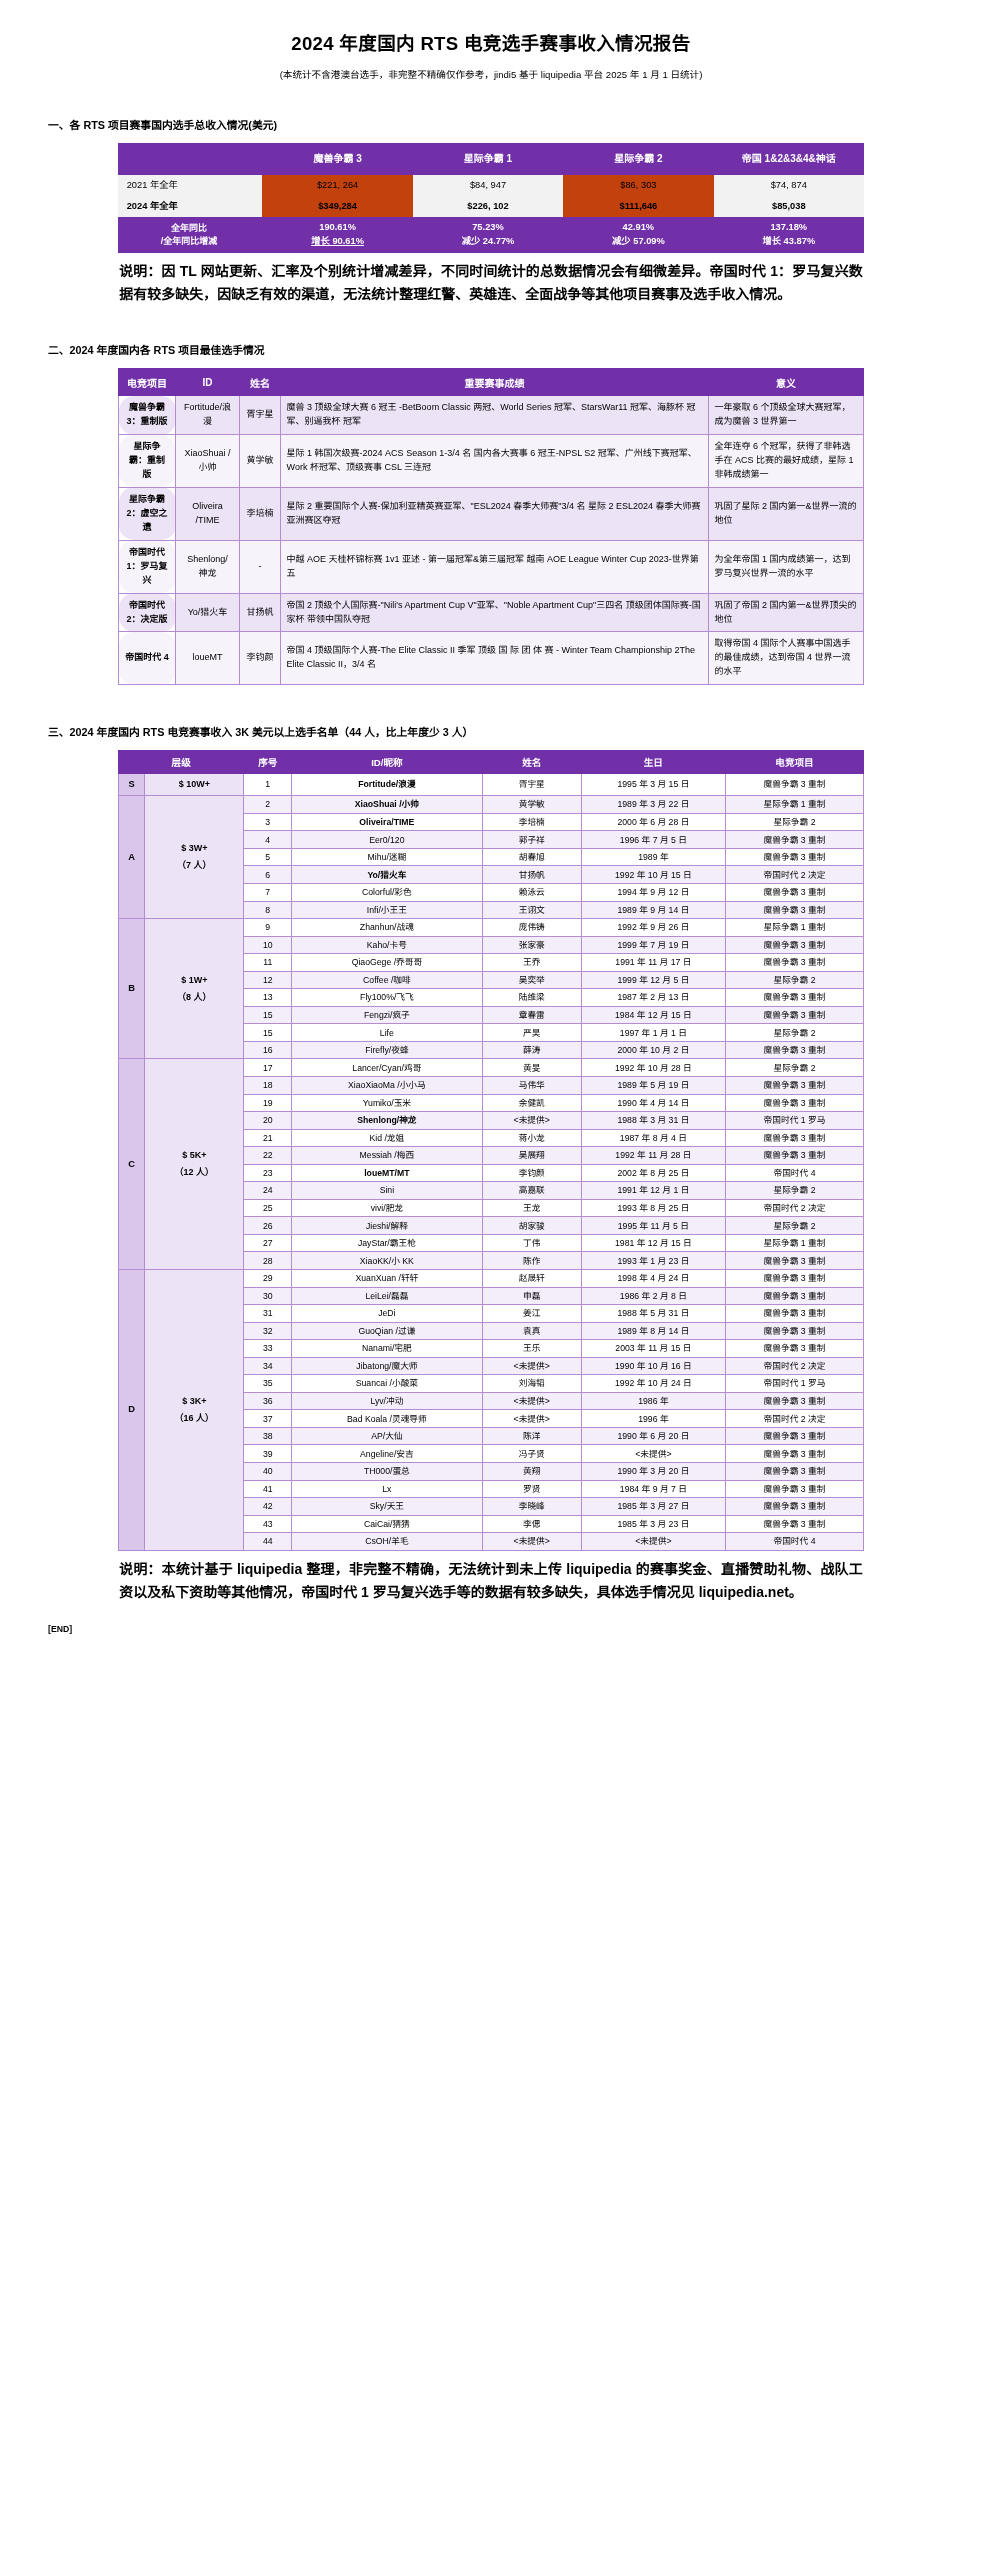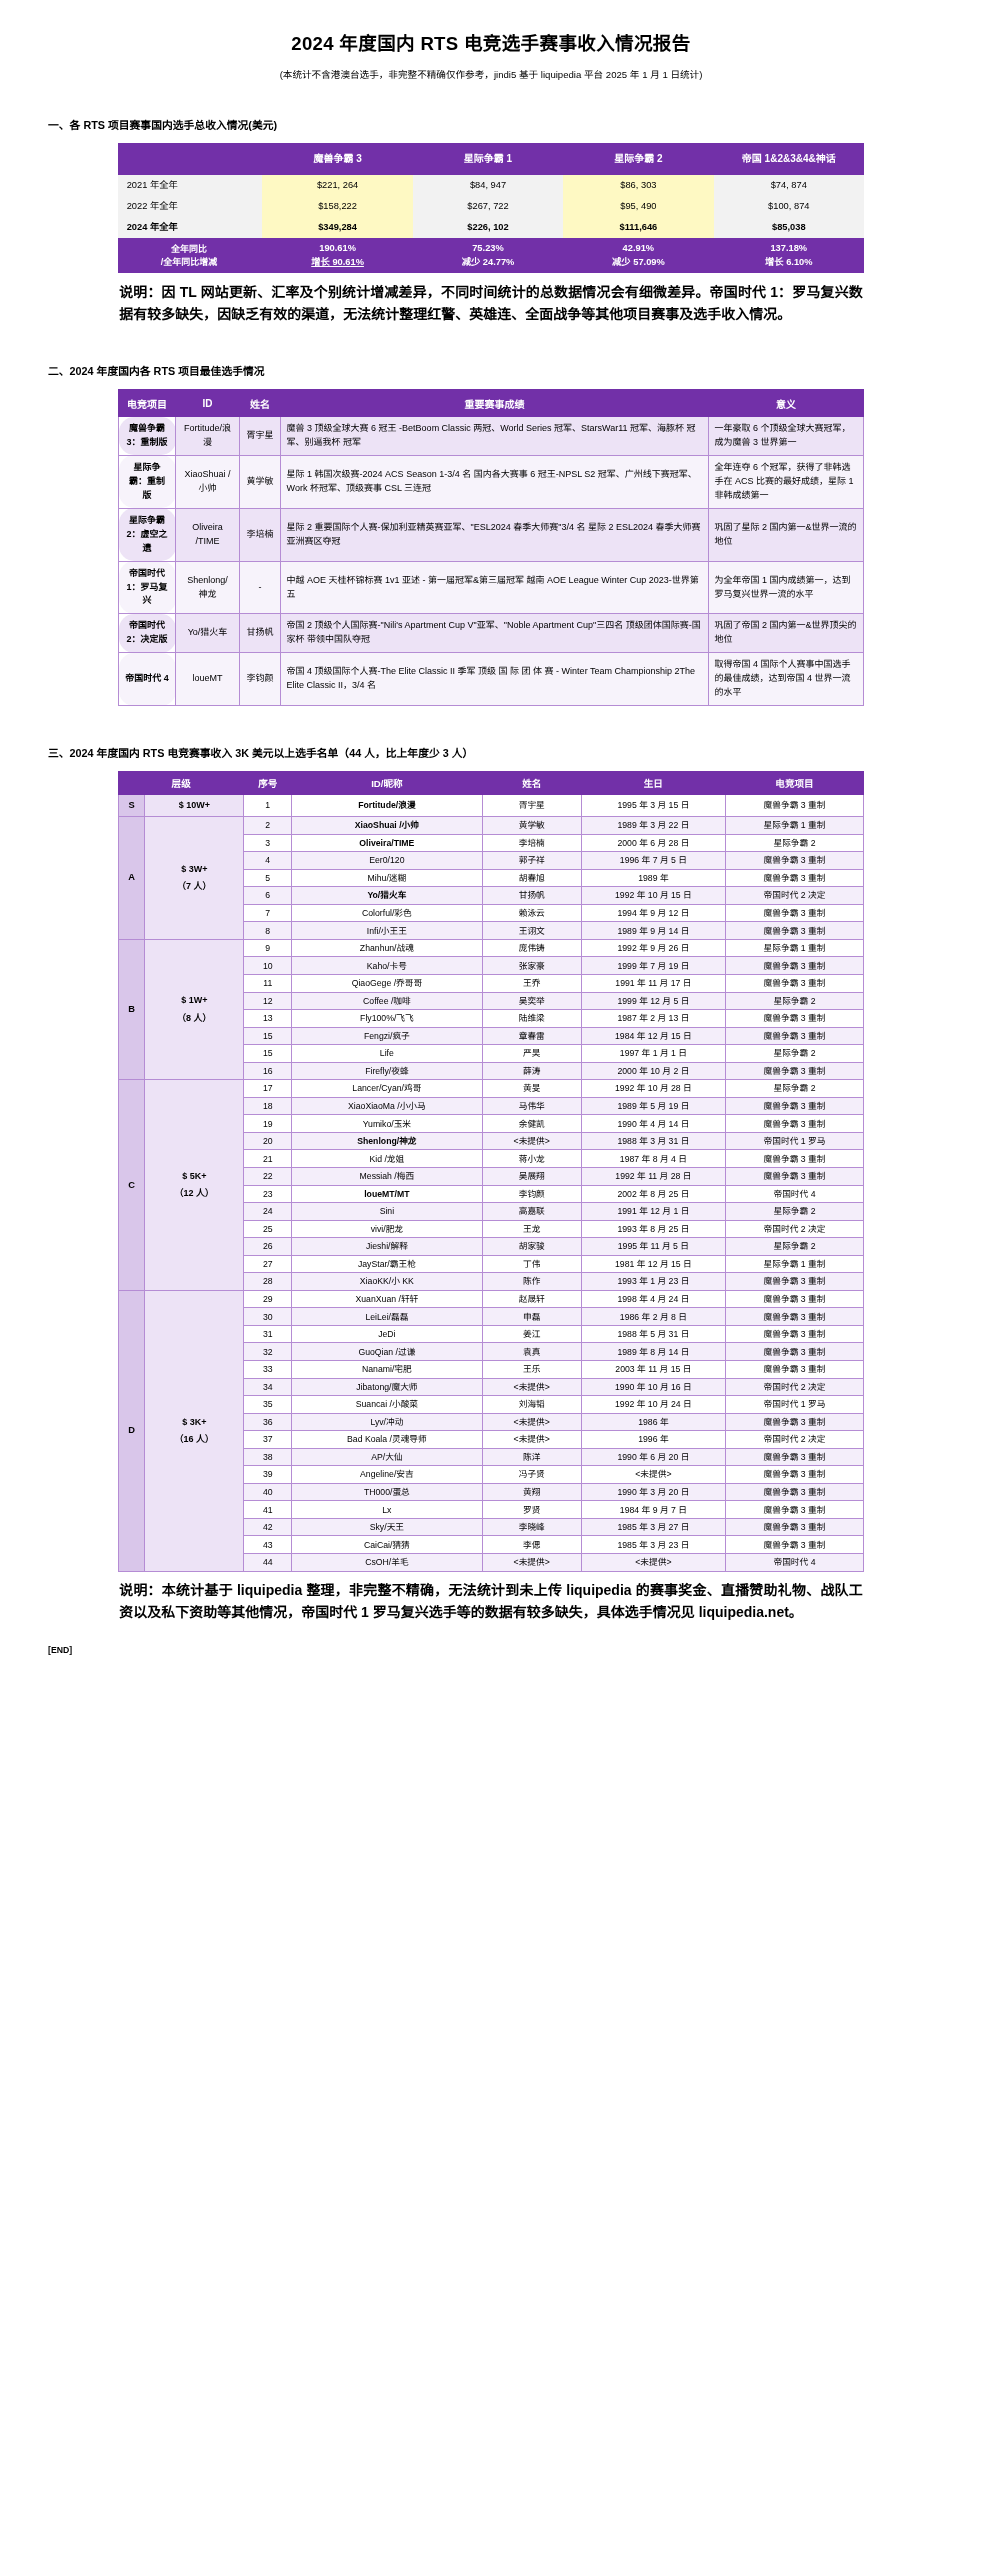--- a/index.html
+++ b/index.html
@@ -67,21 +67,21 @@
     color: #ffffff;
     font-weight: bold;
     text-align: center;
     height: 25px;
     vertical-align: middle;
     font-size: 10px;
   }
   .t1 thead th.corner { background: #7230a8; }
   .t1 tbody td {
     text-align: center;
-    background: #fef9c3;
+    background: #c2410c;
   }
   .t1 tbody td.rowlab {
     text-align: left;
     padding-left: 8.7px;
     background: #f2f2f2;
   }
   .t1 tbody tr td.alt { background: #f2f2f2; }
   .t1 tbody tr.bold td { font-weight: bold; }
   .t1 tfoot td {
     background: #7230a8;
@@ -208,27 +208,20 @@
           </tr>
       </thead>
       <tbody id="t1body">
           <tr>
             <td class="rowlab">2021 年全年</td>
             <td>$221, 264</td>
             <td class="alt">$84, 947</td>
             <td>$86, 303</td>
             <td class="alt">$74, 874</td>
           </tr>
-          <tr>
-            <td class="rowlab">2022 年全年</td>
-            <td>$158,222</td>
-            <td class="alt">$267, 722</td>
-            <td>$95, 490</td>
-            <td class="alt">$100, 874</td>
-          </tr>
           <tr class="bold">
             <td class="rowlab">2024 年全年</td>
             <td>$349,284</td>
             <td class="alt">$226, 102</td>
             <td>$111,646</td>
             <td class="alt">$85,038</td>
           </tr>
         </tbody>
       <tfoot id="t1foot">
           <tr>
@@ -243,21 +236,21 @@
             <td>
               <span style="display: block;">75.23%</span>
               <span style="display: block;">减少 24.77%</span>
             </td>
             <td>
               <span style="display: block;">42.91%</span>
               <span style="display: block;">减少 57.09%</span>
             </td>
             <td>
               <span style="display: block;">137.18%</span>
-              <span style="display: block;">增长 6.10%</span>
+              <span style="display: block;">增长 43.87%</span>
             </td>
           </tr>
         </tfoot>
     </table>
   </div>
   <div class="note">说明：因 TL 网站更新、汇率及个别统计增减差异，不同时间统计的总数据情况会有细微差异。帝国时代 1：罗马复兴数据有较多缺失，因缺乏有效的渠道，无法统计整理红警、英雄连、全面战争等其他项目赛事及选手收入情况。</div>
 
   <h2 class="section-heading s2">二、2024 年度国内各 RTS 项目最佳选手情况</h2>
 
   <div class="tbl-wrap">

